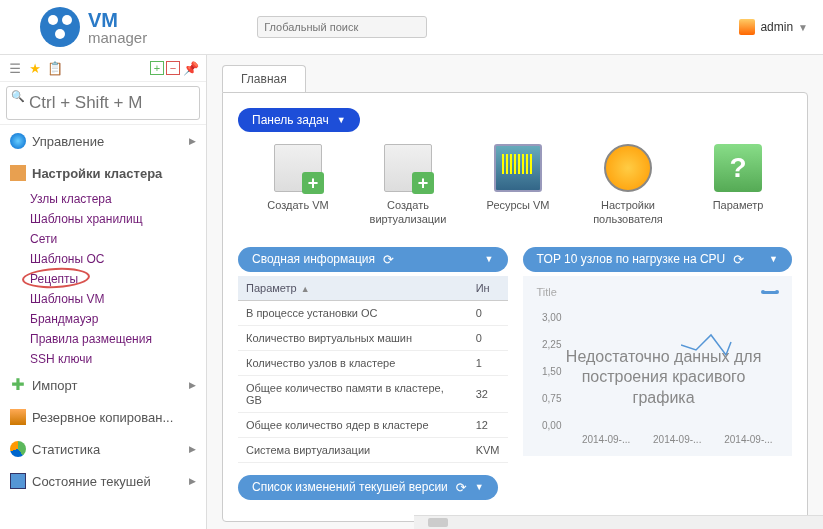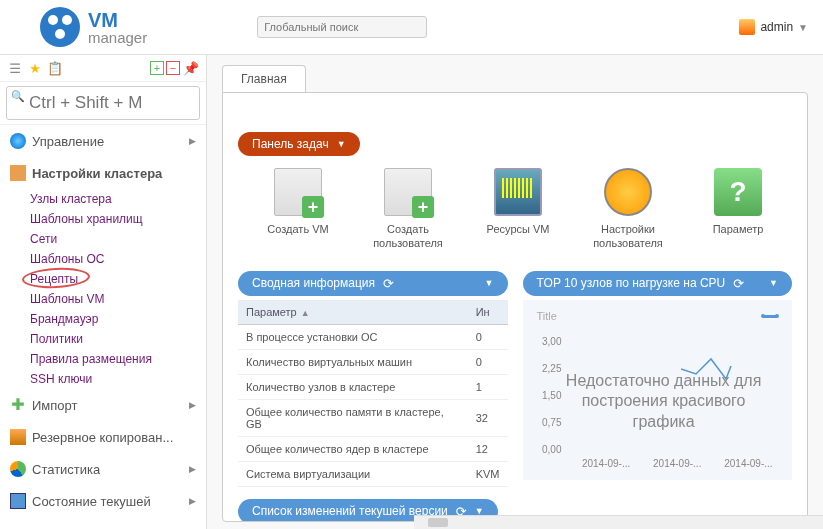--- a/index.html
+++ b/index.html
@@ -44,21 +44,21 @@
 .nav-arrow { color: #888; font-size: 9px; }
 .nav-sub { padding: 3px 10px 3px 30px; color: #701a75; font-size: 12px; cursor: pointer; display: block; }
 .nav-sub.highlighted { position: relative; }
 .highlight-ring { position: absolute; border: 2px solid #d9534f; border-radius: 50%; width: 68px; height: 20px; left: 22px; top: -1px; transform: rotate(-3deg); pointer-events: none; }
 
 .content { flex: 1; background: #f8f8f8; overflow: hidden; position: relative; }
 .tabs { padding: 10px 15px 0; }
 .tab { display: inline-block; background: #fff; border: 1px solid #ccc; border-bottom: none; border-radius: 4px 4px 0 0; padding: 6px 18px; font-size: 12px; color: #555; }
 .content-body { background: #fff; margin: 0 15px 15px; border: 1px solid #ccc; border-radius: 0 4px 4px 4px; padding: 15px; height: 430px; overflow: hidden; }
 
-.panel-header { background: #c2410c; color: #fff; border-radius: 14px; padding: 5px 14px; display: inline-flex; align-items: center; gap: 8px; font-size: 12px; margin-bottom: 12px; margin-top: 24px; }
+.panel-header { background: #1d4ed8; color: #fff; border-radius: 14px; padding: 5px 14px; display: inline-flex; align-items: center; gap: 8px; font-size: 12px; margin-bottom: 12px; }
 .panel-header .chev { font-size: 9px; }
 
 .action-icons { display: flex; gap: 30px; margin-bottom: 20px; padding-left: 20px; }
 .action-item { text-align: center; cursor: pointer; width: 80px; }
 .action-img { width: 48px; height: 48px; margin: 0 auto 6px; position: relative; }
 .action-label { font-size: 11px; color: #555; line-height: 1.3; }
 .doc-icon { background: linear-gradient(#f0f0f0, #ddd); border: 1px solid #bbb; border-radius: 2px; }
 .doc-icon::after { content: '+'; position: absolute; bottom: -3px; right: -3px; width: 22px; height: 22px; background: #5cb85c; color: #fff; font-size: 18px; font-weight: bold; border-radius: 3px; display: flex; align-items: center; justify-content: center; }
 .monitor-icon { background: linear-gradient(#6ab,#368); border-radius: 3px; border: 2px solid #99b; }
 .monitor-icon::before { content: ''; position: absolute; top: 8px; left: 6px; right: 6px; height: 20px; background: repeating-linear-gradient(90deg, #ff0, #ff0 2px, transparent 2px, transparent 4px); }
@@ -153,21 +153,20 @@
       <span class="nav-icon i-grid"></span>
       <span class="nav-label">Настройки кластера</span>
     </div>
     <a class="nav-sub">Узлы кластера</a>
     <a class="nav-sub">Шаблоны хранилищ</a>
     <a class="nav-sub">Сети</a>
     <a class="nav-sub">Шаблоны ОС</a>
     <a class="nav-sub highlighted"><span>Рецепты</span><span class="highlight-ring"></span></a>
     <a class="nav-sub">Шаблоны VM</a>
     <a class="nav-sub">Брандмауэр</a>
-    <a class="nav-sub">Политики</a>
     <a class="nav-sub">Правила размещения</a>
     <a class="nav-sub">SSH ключи</a>
 
     <div class="nav-section">
       <span class="nav-icon i-plus">✚</span>
       <span class="nav-label">Импорт</span>
       <span class="nav-arrow">▶</span>
     </div>
     <div class="nav-section">
       <span class="nav-icon i-stack"></span>
@@ -196,21 +195,21 @@
       </div>
 
       <div class="action-icons">
         <div class="action-item">
           <div class="action-img doc-icon"></div>
           <div class="action-label">Создать VM</div>
         </div>
         <div class="action-item">
           <div class="action-img doc-icon"></div>
           <div class="action-label" style="white-space:pre-line">Создать
-пользователя</div>
+виртуализации</div>
         </div>
         <div class="action-item">
           <div class="action-img monitor-icon"></div>
           <div class="action-label">Ресурсы VM</div>
         </div>
         <div class="action-item">
           <div class="action-img gear-icon"></div>
           <div class="action-label" style="white-space:pre-line">Настройки
 пользователя</div>
         </div>

